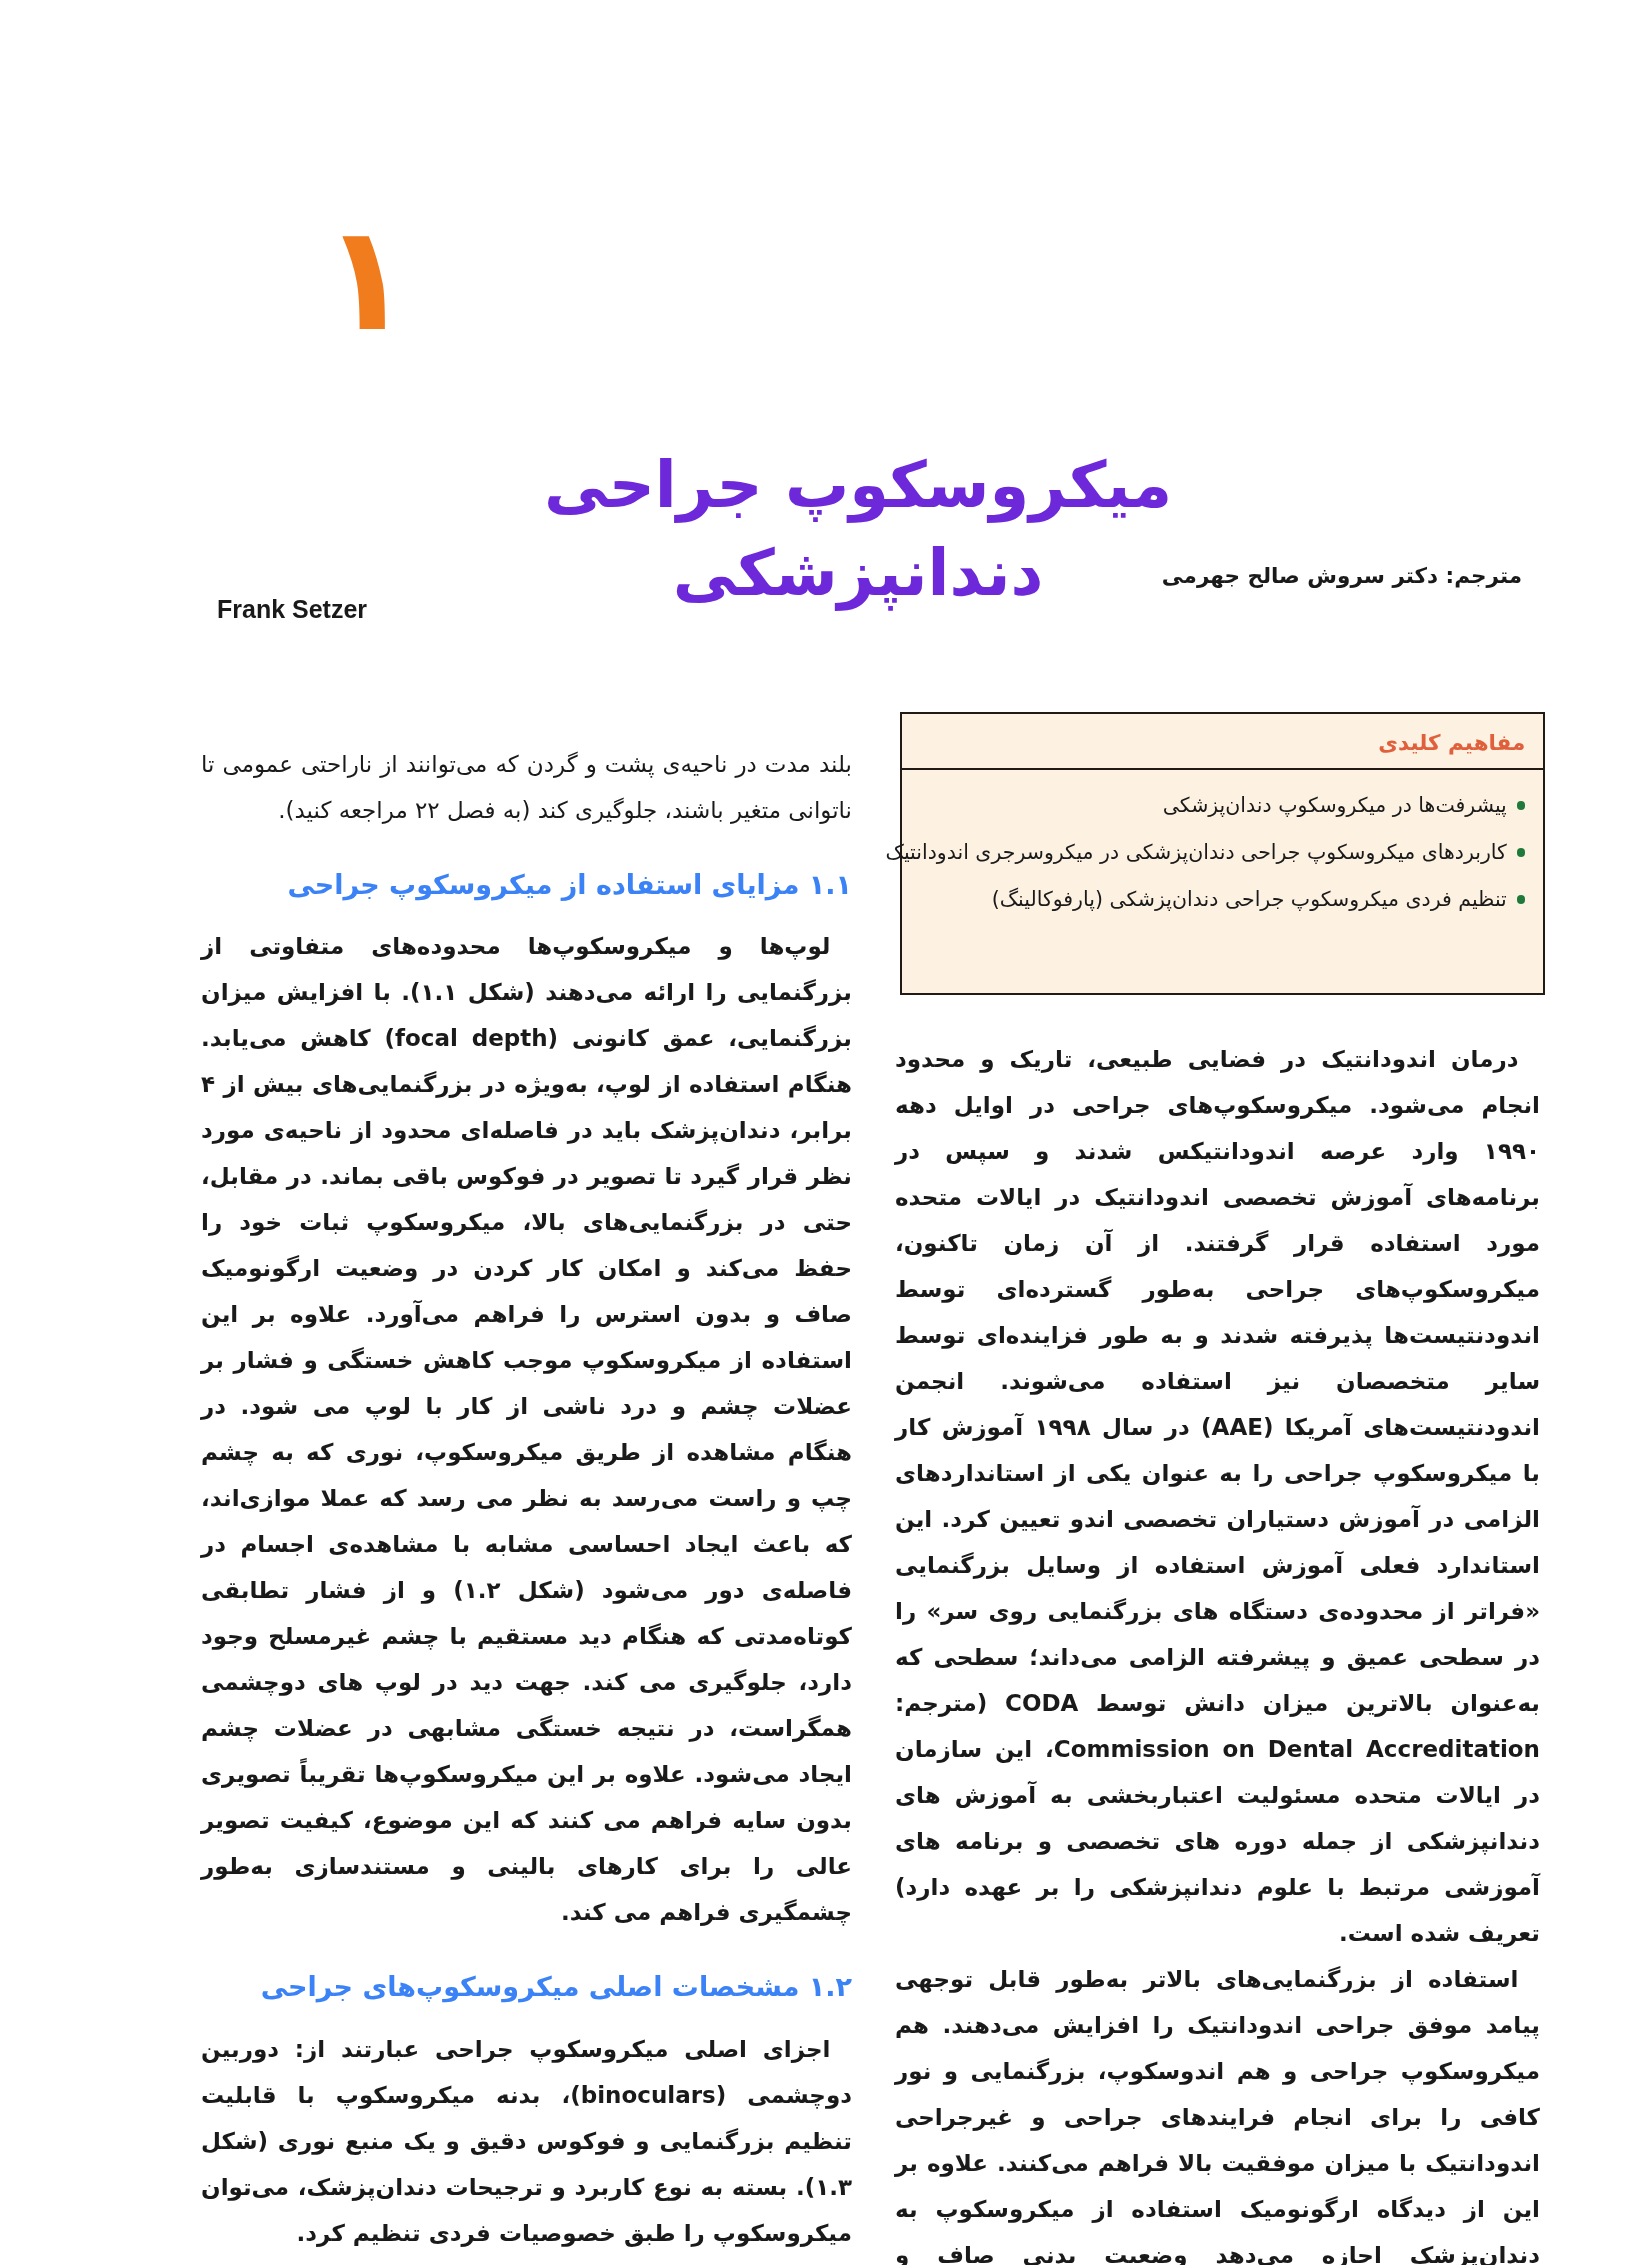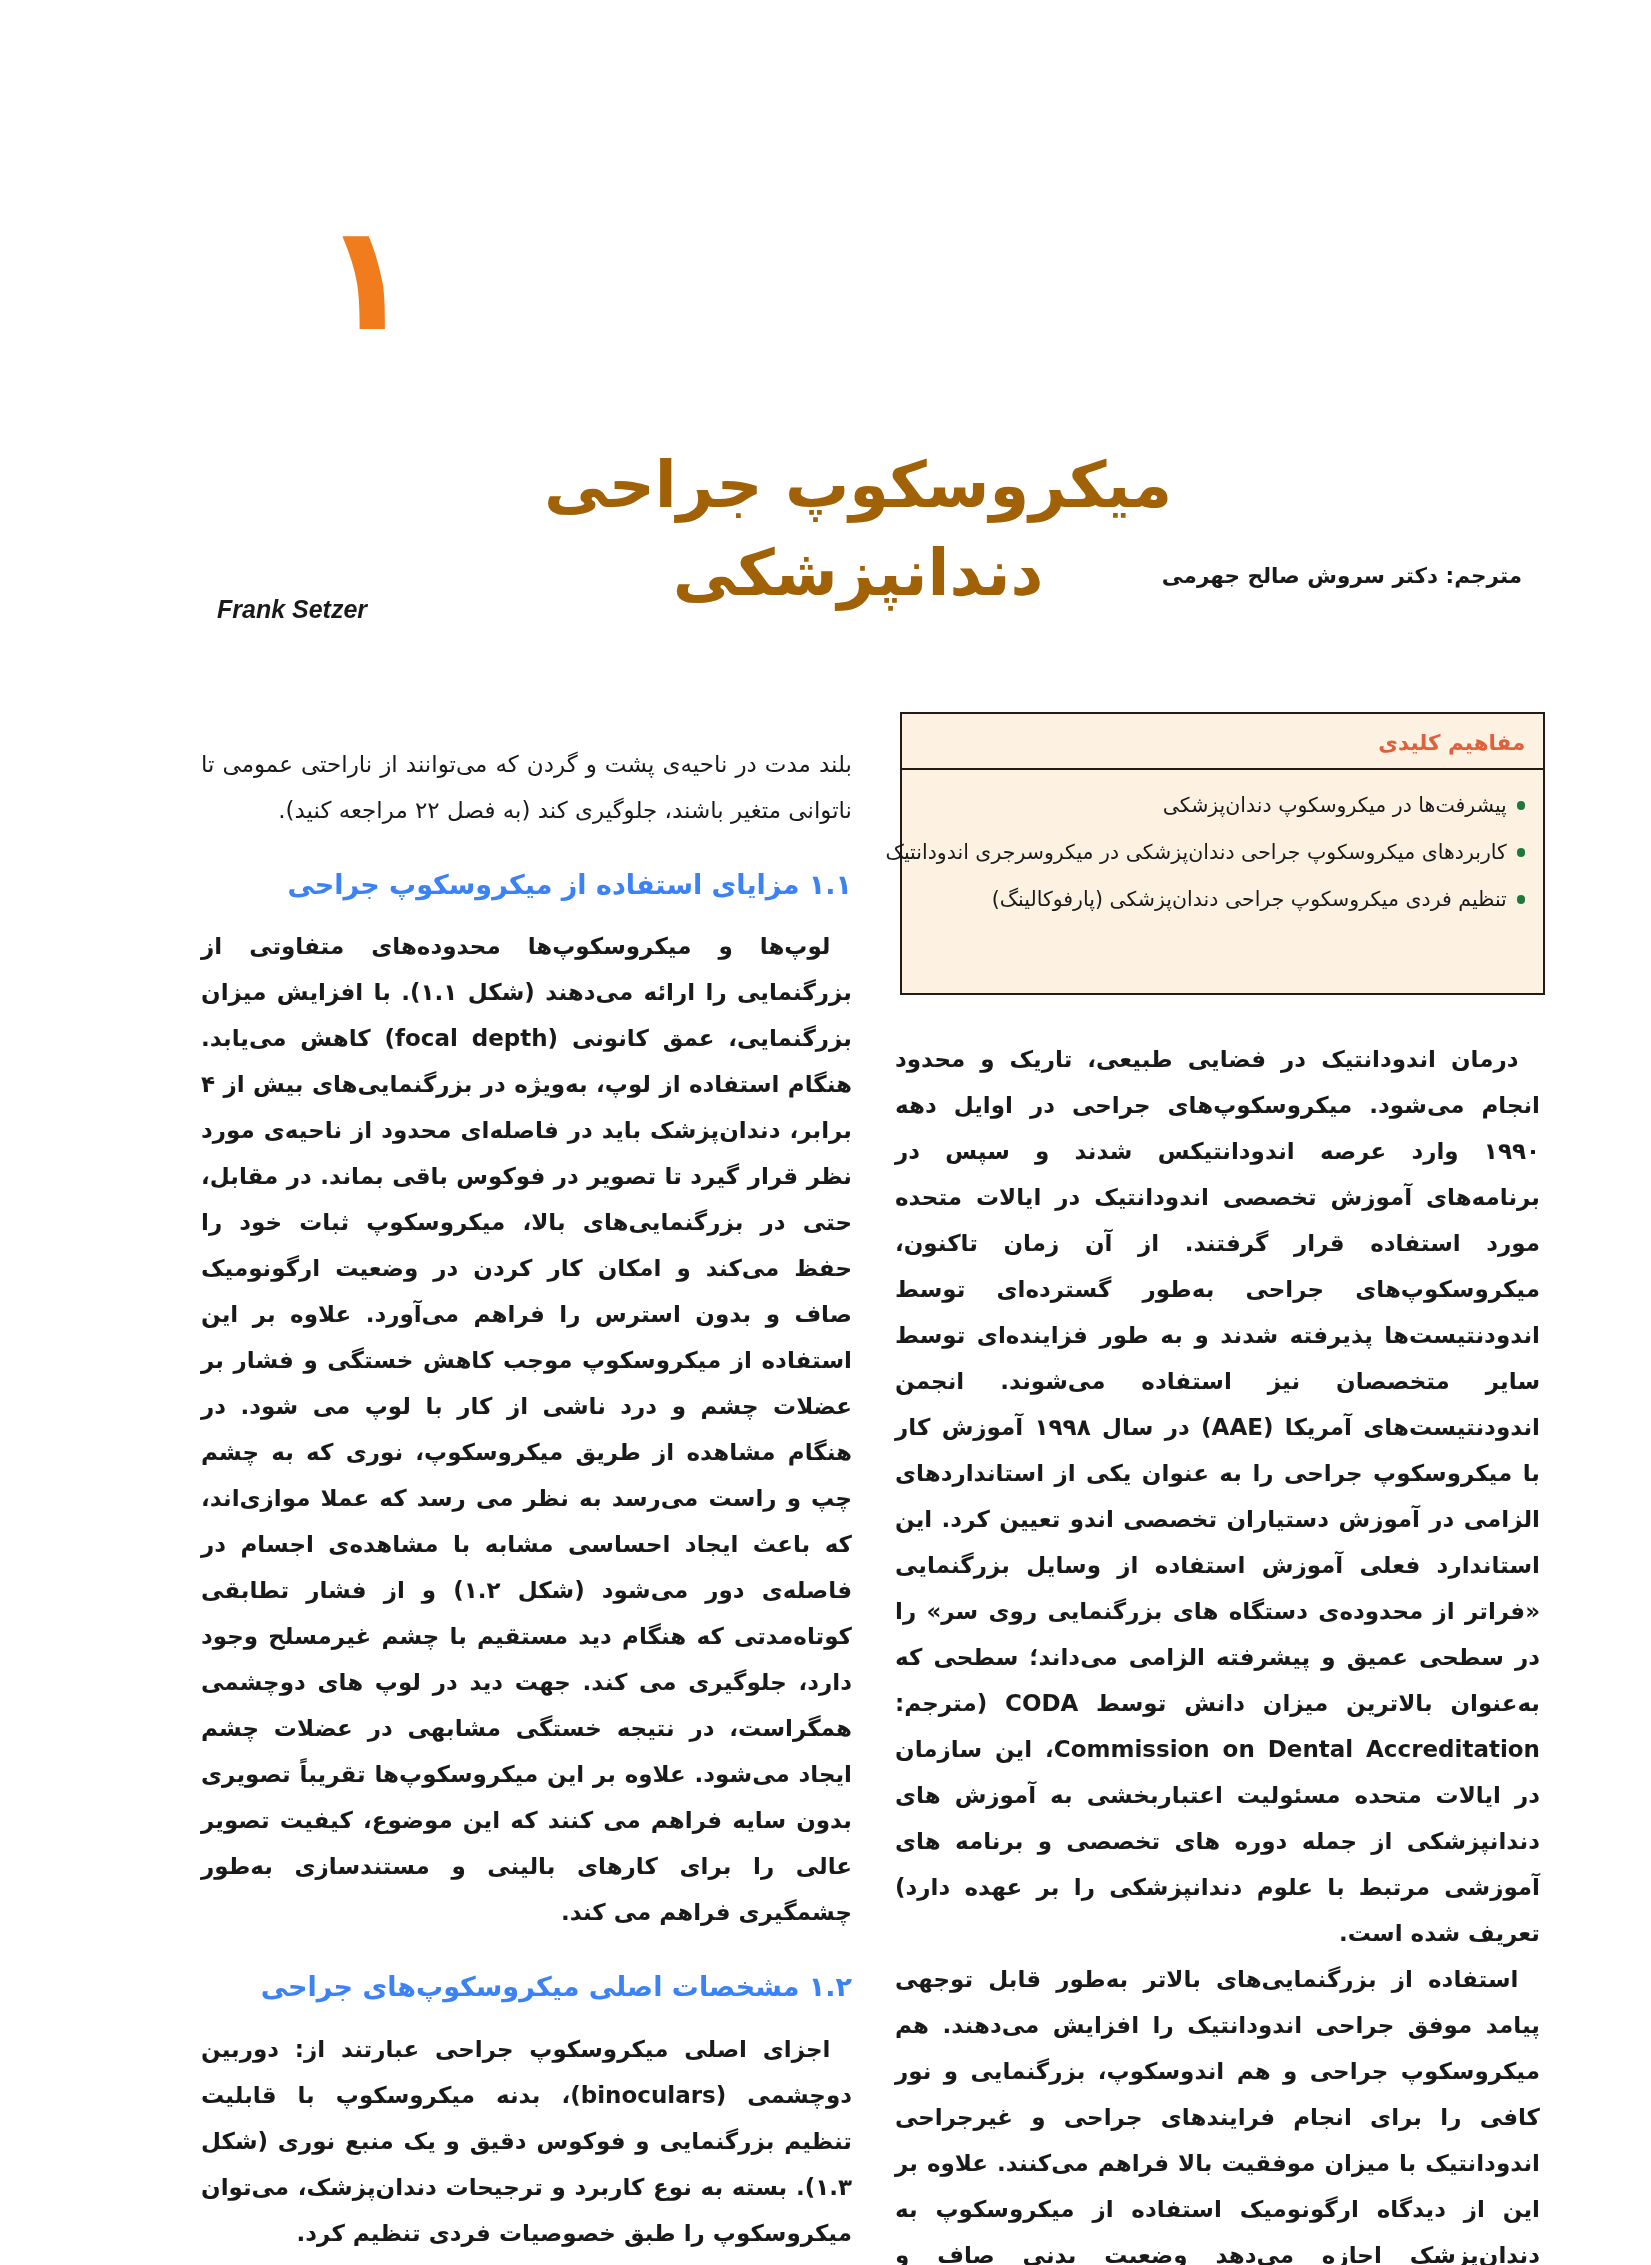--- a/index.html
+++ b/index.html
@@ -3,23 +3,23 @@
 <meta charset="utf-8">
 <style>
   html, body { margin:0; padding:0; background:#ffffff; }
   body { width:1651px; height:2266px; position:relative; overflow:hidden;
          font-family:"DejaVu Sans", sans-serif; color:#1a1a1a; }
   .abs { position:absolute; }
   .chapter-num { left:343px; top:210px; width:68px; height:137px;
                  color:#F07C1E; font-size:146px; line-height:137px; font-weight:bold;
                  text-align:center; direction:rtl; }
   .title { left:429px; top:441px; width:858px; height:88px; text-align:center;
-           direction:rtl; color:#a16207; font-size:64px; font-weight:bold; line-height:88px; }
+           direction:rtl; color:#6d28d9; font-size:64px; font-weight:bold; line-height:88px; }
   .author { left:217px; top:595px; font-family:"Liberation Sans", sans-serif;
-            font-weight:bold; font-size:25px; color:#1a1a1a;font-style:italic; }
+            font-weight:bold; font-size:25px; color:#1a1a1a; }
   .translator { left:1073px; top:563px; width:449px; text-align:right; direction:rtl;
                 font-size:21.5px; font-weight:bold; color:#1a1a1a; }
   .col { direction:rtl; text-align:justify; font-size:23px; line-height:46px;margin-left:6px; }
   .col p { margin:0; }
   .col p.indent { text-indent:21.5px;font-weight:bold; }
   .col-left { left:195px; top:741px; width:651px; }
   .col-right { left:889px; top:1036px; width:645px; }
   .heading { color:#3b82f6; font-weight:bold; font-size:27px; line-height:59px;
              margin:21.5px 0 9.8px 0; text-align:right; }
   .box { left:889px; top:712px; width:641px; height:279px; background:#FDF1E2;

